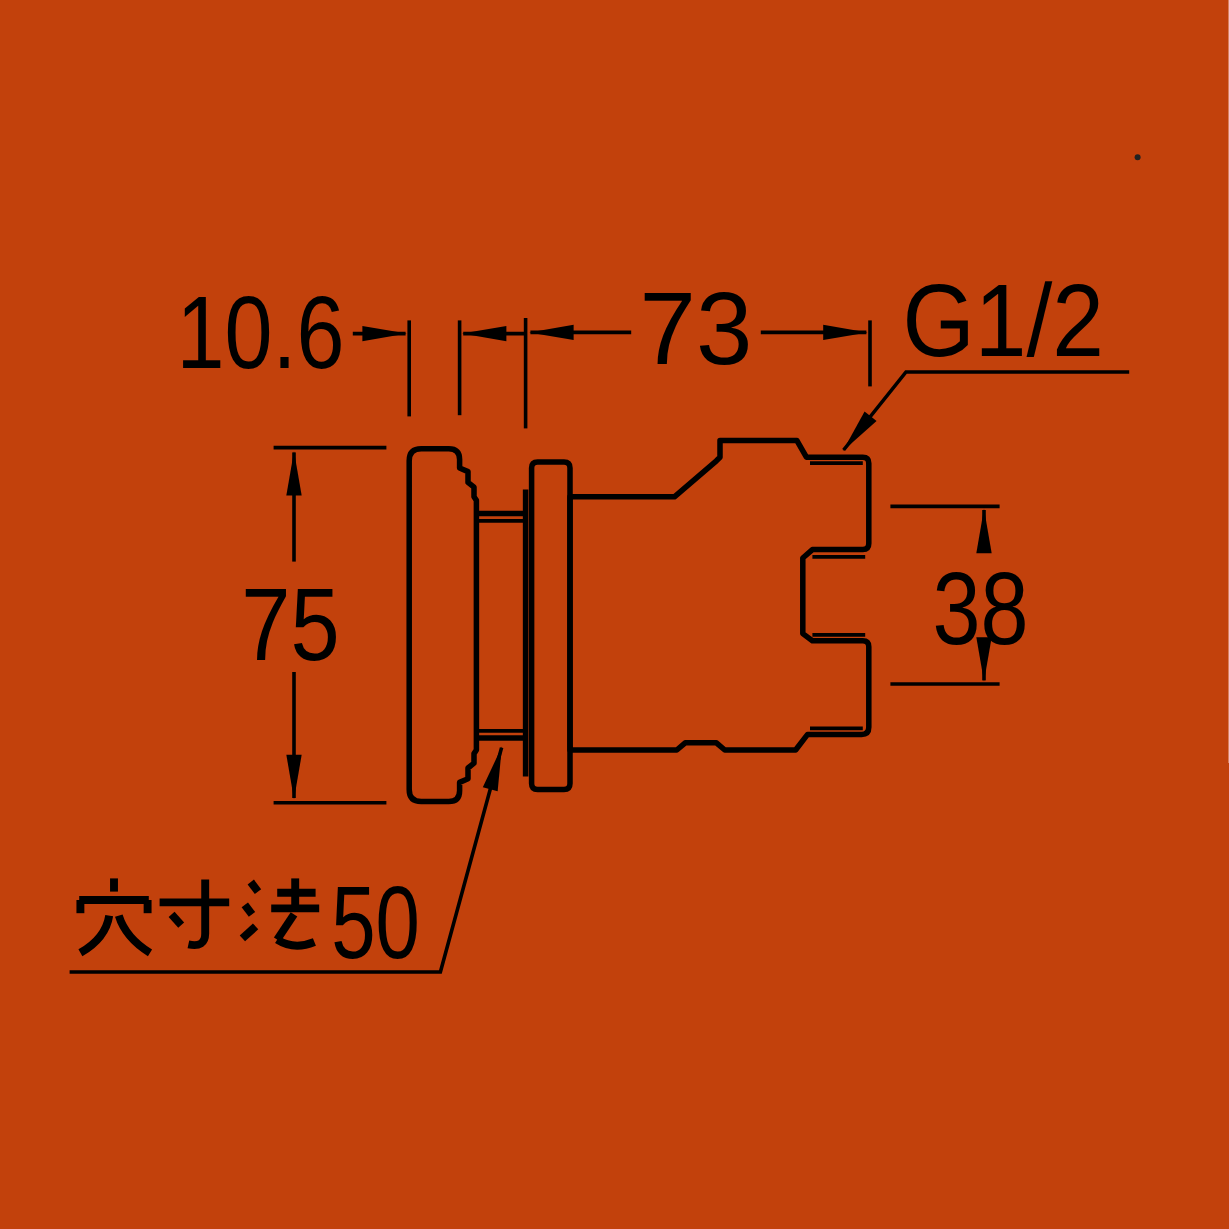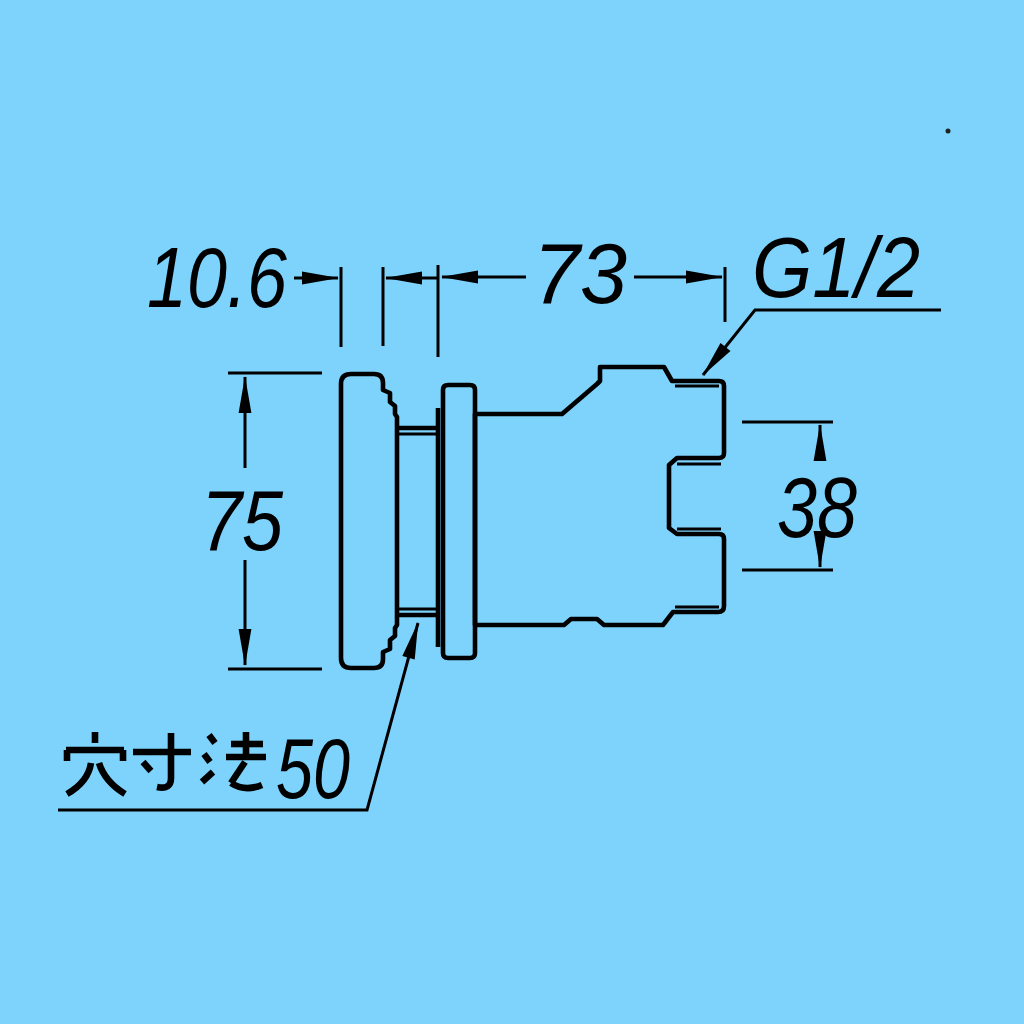--- a/index.html
+++ b/index.html
@@ -1,17 +1,17 @@
 <!DOCTYPE html>
 <html><head>
 <meta charset="utf-8">
 <style>
   html,body{margin:0;padding:0;background:#fff;}
-  .stage{position:relative;width:1024px;height:1024px;background:#7dd3fc;overflow:hidden;
-         font-family:"Liberation Sans","DejaVu Sans",sans-serif;font-style:italic;}
+  .stage{position:relative;width:1024px;height:1024px;background:#c2410c;overflow:hidden;
+         font-family:"Liberation Sans","DejaVu Sans",sans-serif;}
   svg{display:block;}
   svg text{fill:#000;font-family:"Liberation Sans","DejaVu Sans",sans-serif;
            font-size:86px;font-weight:400;}
   .outline{fill:none;stroke:#000;stroke-width:4.6;stroke-linejoin:round;}
   .thin{fill:none;stroke:#000;stroke-width:3;}
   .relief{fill:none;stroke:#000;stroke-width:3.2;}
   .kanji{fill:none;stroke:#000;stroke-width:6.6;stroke-linecap:butt;stroke-linejoin:miter;}
   .sr-only{position:absolute;width:1px;height:1px;overflow:hidden;clip:rect(0 0 0 0);white-space:nowrap;}
 </style>
 </head>

